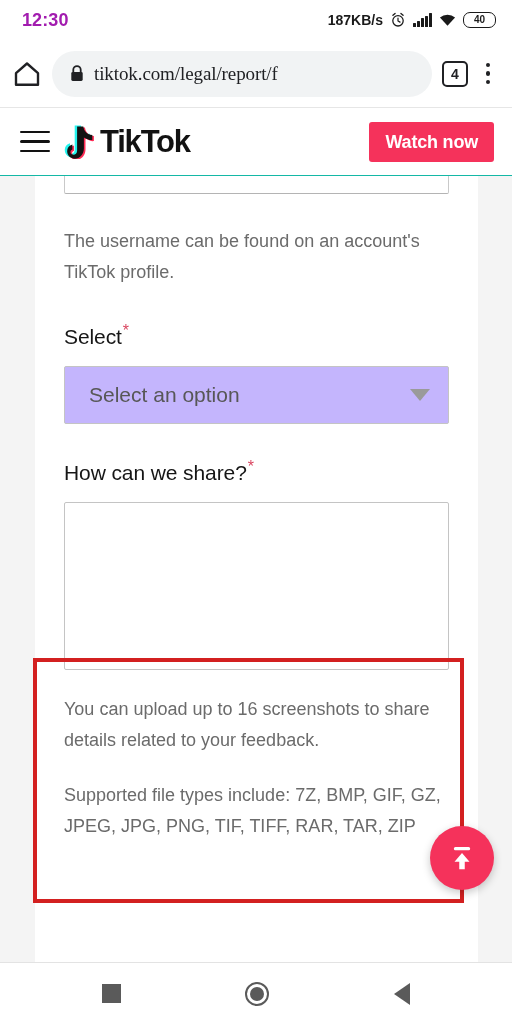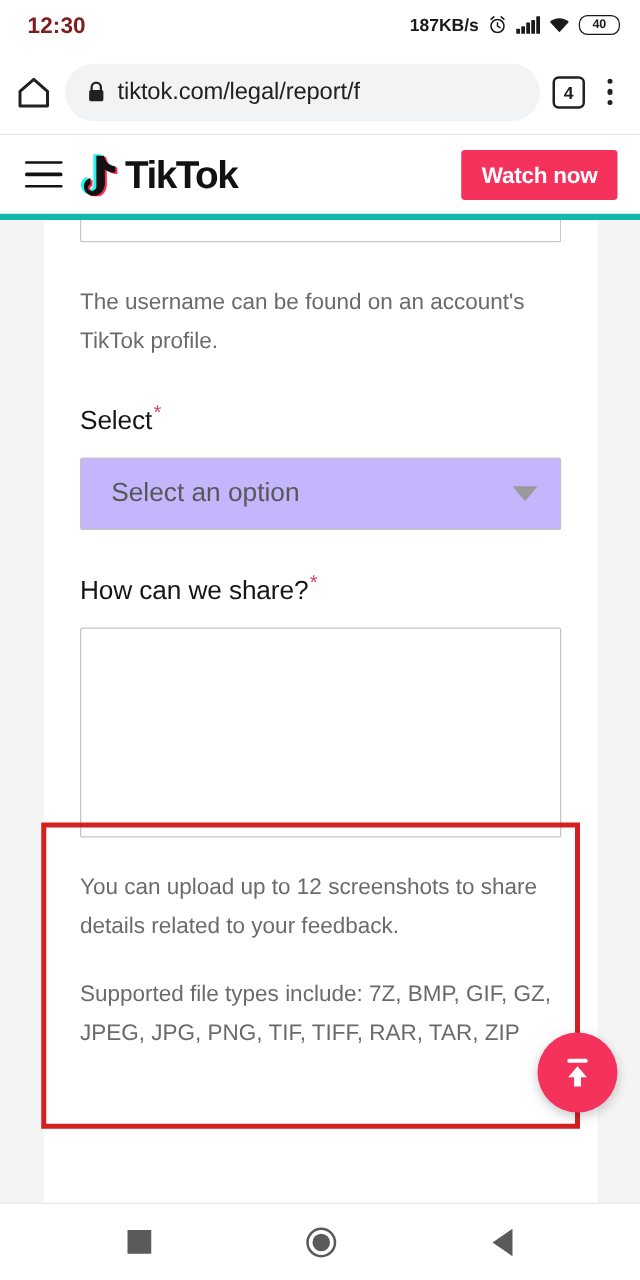--- a/index.html
+++ b/index.html
@@ -19,21 +19,21 @@
   
   .statusbar {
     height: 40px; flex: 0 0 40px;
     display: flex; align-items: center;
     padding: 0 16px 0 22px;
     background: #ffffff;
     color: #1d1d1d;
   }
   .status-clock {
     font-size: 18px; font-weight: bold;
-    letter-spacing: .1px; color: #7f1d1d;
+    letter-spacing: .1px; color: #a21caf;
   }
   .status-right {
     margin-left: auto;
     display: flex; align-items: center; gap: 7px;
   }
   .net-speed { font-size: 14px; font-weight: bold; color: #1a1a1a; }
   .alarm-icon { width: 16px; height: 16px; display: block; }
   .signal-bars { display: flex; align-items: flex-end; gap: 1.5px; height: 14px; }
   .signal-bars i { width: 2.6px; background: #1a1a1a; display: block; border-radius: .5px; }
   .signal-bars i:nth-child(1) { height: 4px; }
@@ -66,39 +66,40 @@
     border-radius: 24px;
     display: flex; align-items: center;
     padding: 0 18px; gap: 10px;
     overflow: hidden;
   }
   .lock-icon { width: 14px; height: 17px; flex: 0 0 14px; }
   .url-text {
     font-size: 19px; color: #202124;
     white-space: nowrap; overflow: hidden;
     letter-spacing: -.1px;
+    font-family: Liberation Serif, serif;
   }
   .tabcount {
     flex: 0 0 26px; width: 26px; height: 26px;
     border: 2.3px solid #202124; border-radius: 5px;
     display: flex; align-items: center; justify-content: center;
     font-size: 14px; font-weight: bold; color: #202124;
   }
   .kebab { flex: 0 0 20px; width: 20px; height: 28px;
     display: flex; flex-direction: column; align-items: center;
     justify-content: center; gap: 4px; }
   .kebab i { width: 4.2px; height: 4.2px; border-radius: 50%; background: #202124; display: block; }
 
   
   .site-header {
     height: 68px; flex: 0 0 68px;
     display: flex; align-items: center;
     padding: 0 18px 0 20px;
     background: #ffffff;
-    border-bottom: 5px solid #14b8a6;
+    border-bottom: 1px solid #14b8a6;
   }
   .hamburger { width: 30px; height: 22px; display: flex; flex-direction: column;
     justify-content: space-between; flex: 0 0 30px; margin-right: 14px; }
   .hamburger i { height: 2.4px; width: 100%; background: #121212; display: block; border-radius: 2px; }
   .brand { display: flex; align-items: center; gap: 5px; }
   .tt-note { width: 31px; height: 34px; display: block; }
   .tt-word {
     font-size: 31px; font-weight: bold; color: #121212;
     letter-spacing: -1.2px; line-height: 1;
   }
@@ -325,21 +326,21 @@
         <span class="select-caret"></span>
       </div>
 
       <div class="field-label">
         <span>How can we share?</span><span class="req">*</span>
       </div>
 
       <div class="textarea-box"></div>
 
 
-      <div class="para">You can upload up to 12 screenshots to share details related to your feedback.</div>
+      <div class="para">You can upload up to 16 screenshots to share details related to your feedback.</div>
 
       <div class="para">Supported file types include: 7Z, BMP, GIF, GZ, JPEG, JPG, PNG, TIF, TIFF, RAR, TAR, ZIP</div>
     </div>
 
     <div class="annot-box"></div>
 
     <div class="fab">
       <svg viewBox="0 0 24 24">
         <rect x="5.5" y="3.2" width="13" height="2.6" rx="1.2" fill="#ffffff"></rect>
         <path d="M12 8.0 L18 15.0 L14.2 15.0 L14.2 21.0 L9.8 21.0 L9.8 15.0 L6 15.0 Z" fill="#ffffff"></path>

